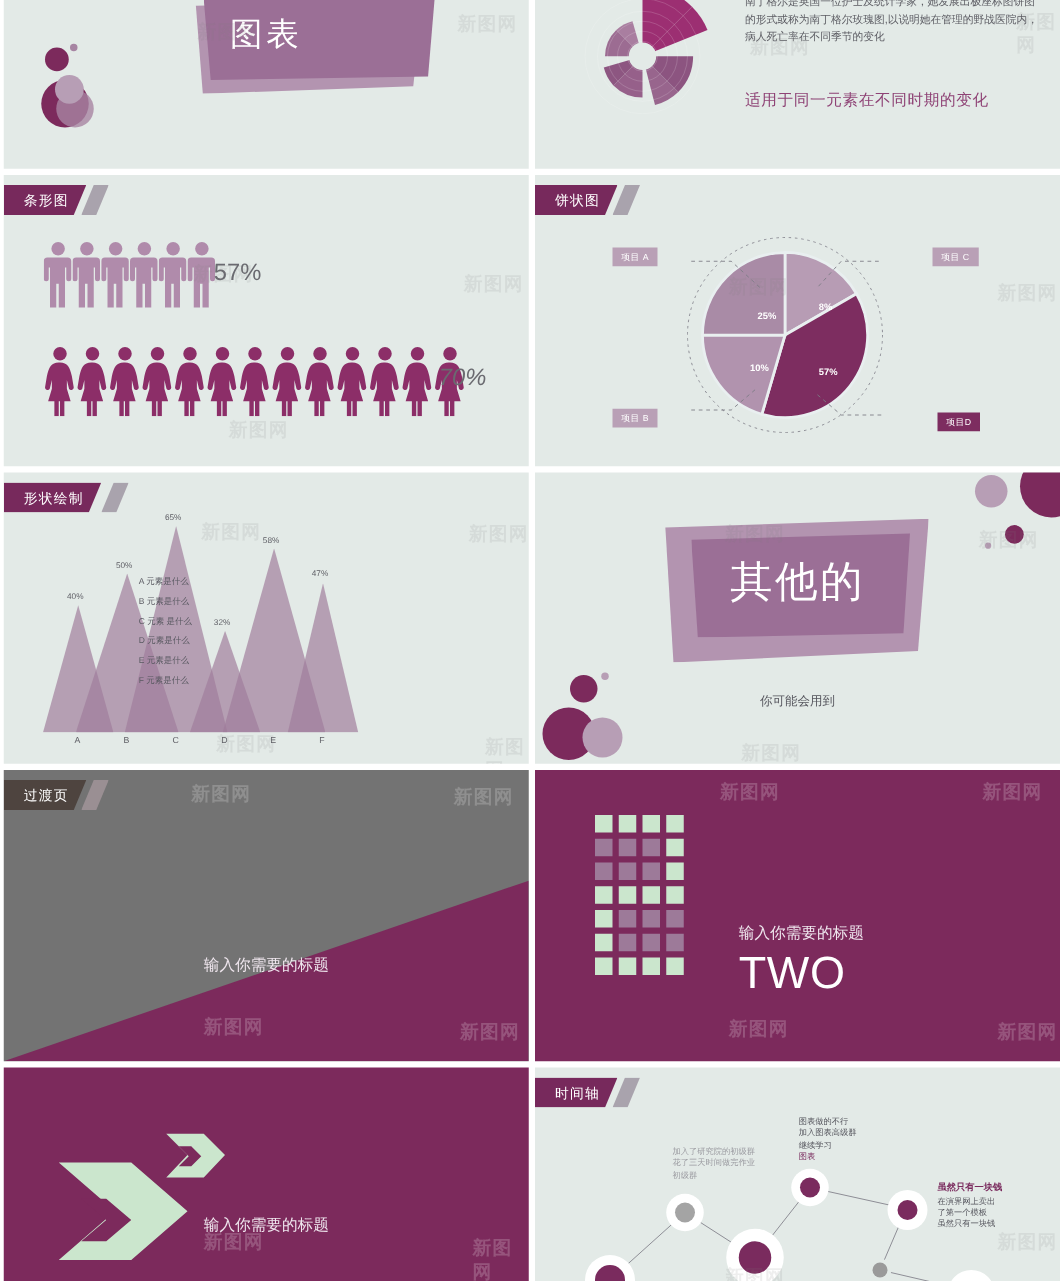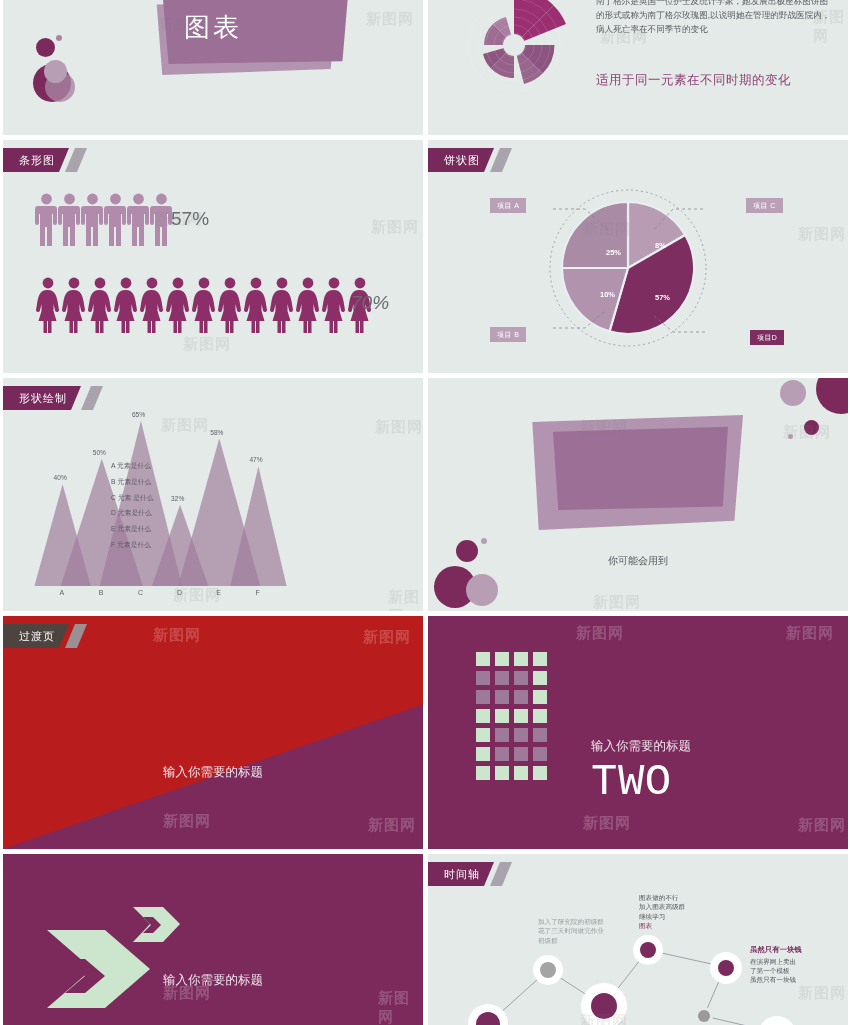--- a/index.html
+++ b/index.html
@@ -282,37 +282,38 @@
 
     <div class="wm" style="left:158px;top:38px;">新图网</div>
     <div class="wm" style="left:372px;top:40px;">新图网</div>
     <div class="wm" style="left:170px;top:208px;">新图网</div>
     <div class="wm" style="left:385px;top:210px;">新图网</div>
   </div>
 
   <div class="slide c-r r3">
     <div class="quad-back" style="left:100px;top:37px;width:215px;height:115px;"></div>
     <div class="quad-front" style="left:125px;top:47px;width:175px;height:85px;"></div>
+    <div class="quad-label" style="left:0;top:65px;font-size:34px;letter-spacing:2px;">其他的</div>
     <div style="position:absolute;left:0;top:176px;width:100%;text-align:center;color:#55555d;font-size:10px;">你可能会用到</div>
 
     <div class="circ" style="left:388px;top:-14px;width:50px;height:50px;background:#7c2a5c;"></div>
     <div class="circ" style="left:352px;top:2px;width:26px;height:26px;background:#b79eb5;"></div>
     <div class="circ" style="left:376px;top:42px;width:15px;height:15px;background:#7c2a5c;"></div>
     <div class="circ" style="left:360px;top:56px;width:5px;height:5px;background:#b79eb5;"></div>
     <div class="circ" style="left:28px;top:162px;width:22px;height:22px;background:#7c2a5c;"></div>
     <div class="circ" style="left:53px;top:160px;width:6px;height:6px;background:#b79eb5;"></div>
     <div class="circ" style="left:6px;top:188px;width:42px;height:42px;background:#7c2a5c;"></div>
     <div class="circ" style="left:38px;top:196px;width:32px;height:32px;background:#b79eb5;"></div>
 
     <div class="wm" style="left:152px;top:40px;">新图网</div>
     <div class="wm" style="left:355px;top:45px;">新图网</div>
     <div class="wm" style="left:165px;top:215px;">新图网</div>
   </div>
 
-  <div class="slide c-l r4" style="background:#b91c1c;">
+  <div class="slide c-l r4" style="background:#737373;">
     <div style="position:absolute;left:0;top:0;width:100%;height:100%;background:#7c2a5c;
       clip-path:polygon(0% 100%,100% 38%,100% 100%);"></div>
     <div class="badge-tail" style="left:62px;background:#9a8f93;"></div>
     <div class="badge dark">过渡页</div>
     <div class="part-sub" style="left:0;top:148px;width:100%;text-align:center;font-size:12.5px;">输入你需要的标题</div>
     <div class="wm" style="left:150px;top:10px;color:rgba(255,255,255,.2);">新图网</div>
     <div class="wm" style="left:360px;top:12px;color:rgba(255,255,255,.2);">新图网</div>
     <div class="wm" style="left:160px;top:196px;color:rgba(255,255,255,.2);">新图网</div>
     <div class="wm" style="left:365px;top:200px;color:rgba(255,255,255,.2);">新图网</div>
   </div>
@@ -342,21 +343,21 @@
         <div class="sq" style="left: 0px; top: 95px; width: 14px; height: 14px; background: rgb(203, 230, 205);"></div>
         <div class="sq" style="left: 19px; top: 95px; width: 14px; height: 14px; background: rgb(157, 122, 153);"></div>
         <div class="sq" style="left: 38px; top: 95px; width: 14px; height: 14px; background: rgb(157, 122, 153);"></div>
         <div class="sq" style="left: 57px; top: 95px; width: 14px; height: 14px; background: rgb(157, 122, 153);"></div>
         <div class="sq" style="left: 0px; top: 114px; width: 14px; height: 14px; background: rgb(203, 230, 205);"></div>
         <div class="sq" style="left: 19px; top: 114px; width: 14px; height: 14px; background: rgb(203, 230, 205);"></div>
         <div class="sq" style="left: 38px; top: 114px; width: 14px; height: 14px; background: rgb(203, 230, 205);"></div>
         <div class="sq" style="left: 57px; top: 114px; width: 14px; height: 14px; background: rgb(203, 230, 205);"></div>
       </div>
     <div class="part-sub" style="left:163px;top:122px;font-size:12.5px;">输入你需要的标题</div>
-    <div class="part-title" style="left:163px;top:141px;font-size:44px;letter-spacing:.5px;font-family:Liberation Mono, monospace;">TWO</div>
+    <div class="part-title" style="left:163px;top:141px;font-size:36px;letter-spacing:.5px;">TWO</div>
     <div class="wm" style="left:148px;top:8px;color:rgba(255,255,255,.2);">新图网</div>
     <div class="wm" style="left:358px;top:8px;color:rgba(255,255,255,.2);">新图网</div>
     <div class="wm" style="left:155px;top:198px;color:rgba(255,255,255,.2);">新图网</div>
     <div class="wm" style="left:370px;top:200px;color:rgba(255,255,255,.2);">新图网</div>
   </div>
 
   <div class="slide c-l r5" style="background:#7c2a5c;">
     <svg width="145" height="122" style="position:absolute;left:32px;top:40px;" viewBox="0 0 145 122">
       <path d="M12 36 L70 36 L115 75 L70 114 L12 114 L57 75 Z" fill="#cbe6cd"></path>
       <path d="M30 65 L50 65 L70 82 L50 99 L30 99 L50 82 Z" fill="#7c2a5c"></path>

